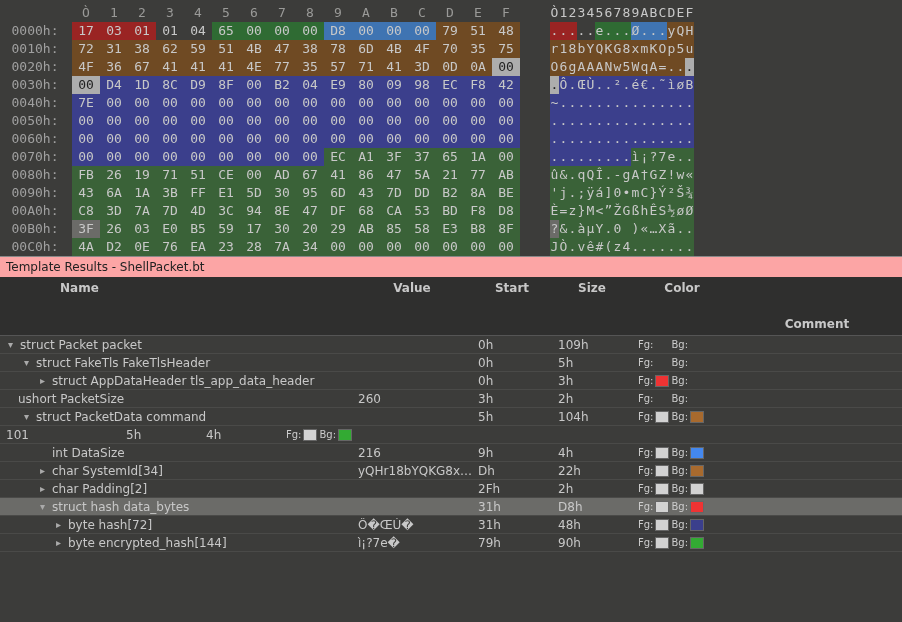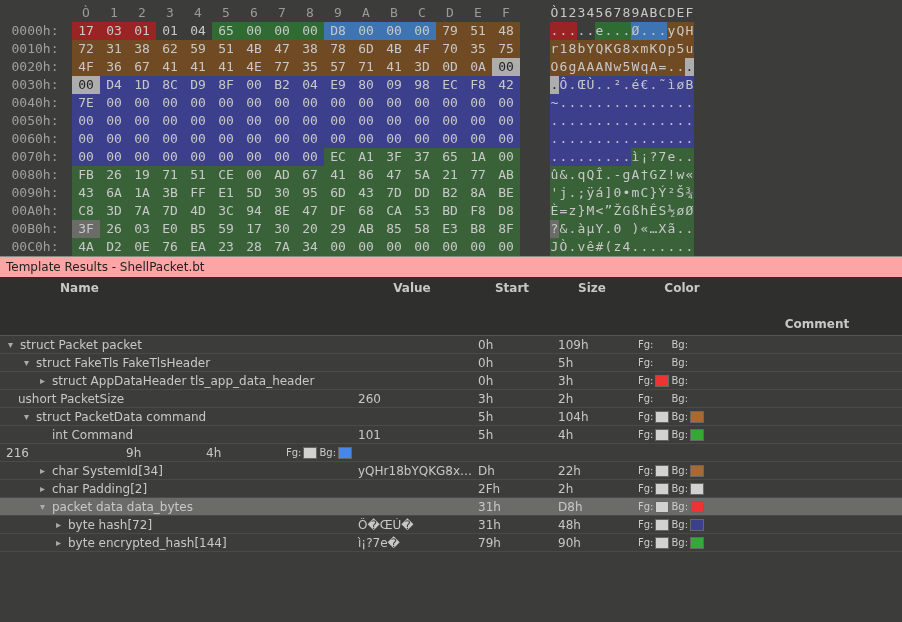--- a/index.html
+++ b/index.html
@@ -714,36 +714,36 @@
         <div class="csize">104h</div>
         <div class="ccolor">
           <span class="fg-label">Fg:</span>
           <span class="sw lgray"></span>
           <span class="bg-label">Bg:</span>
           <span class="sw brown"></span>
         </div>
         <div class="ccomment"></div>
       </div>
       <div class="row">
-        <div class="cname" style="padding-left:40px">
-          <span class="twisty"></span>
-          <span>int Command</span>
-        </div>
         <div class="cvalue">101</div>
         <div class="cstart">5h</div>
         <div class="csize">4h</div>
         <div class="ccolor">
           <span class="fg-label">Fg:</span>
           <span class="sw lgray"></span>
           <span class="bg-label">Bg:</span>
           <span class="sw green"></span>
         </div>
         <div class="ccomment"></div>
       </div>
       <div class="row">
+        <div class="cname" style="padding-left:40px">
+          <span class="twisty"></span>
+          <span>int DataSize</span>
+        </div>
         <div class="cvalue">216</div>
         <div class="cstart">9h</div>
         <div class="csize">4h</div>
         <div class="ccolor">
           <span class="fg-label">Fg:</span>
           <span class="sw lgray"></span>
           <span class="bg-label">Bg:</span>
           <span class="sw blue"></span>
         </div>
         <div class="ccomment"></div>
@@ -776,21 +776,21 @@
           <span class="fg-label">Fg:</span>
           <span class="sw lgray"></span>
           <span class="bg-label">Bg:</span>
           <span class="sw lgray"></span>
         </div>
         <div class="ccomment"></div>
       </div>
       <div class="row selected">
         <div class="cname" style="padding-left:40px">
           <span class="twisty">▾</span>
-          <span>packet data data_bytes</span>
+          <span>struct hash data_bytes</span>
         </div>
         <div class="cvalue"></div>
         <div class="cstart">31h</div>
         <div class="csize">D8h</div>
         <div class="ccolor">
           <span class="fg-label">Fg:</span>
           <span class="sw lgray"></span>
           <span class="bg-label">Bg:</span>
           <span class="sw red"></span>
         </div>

